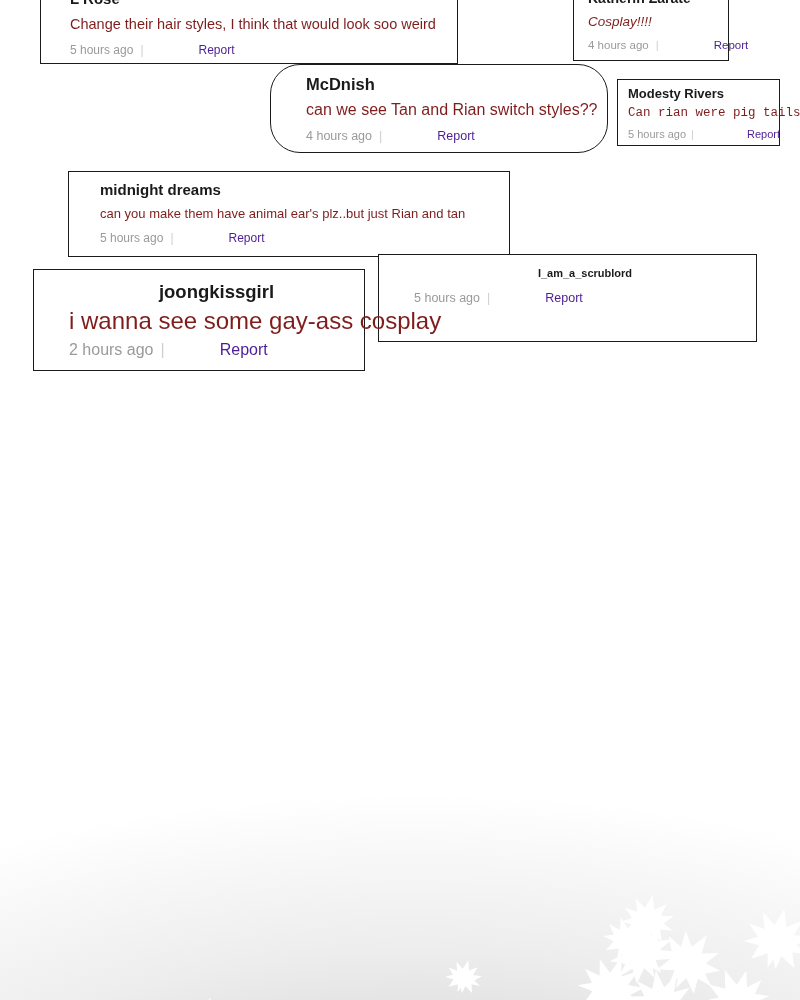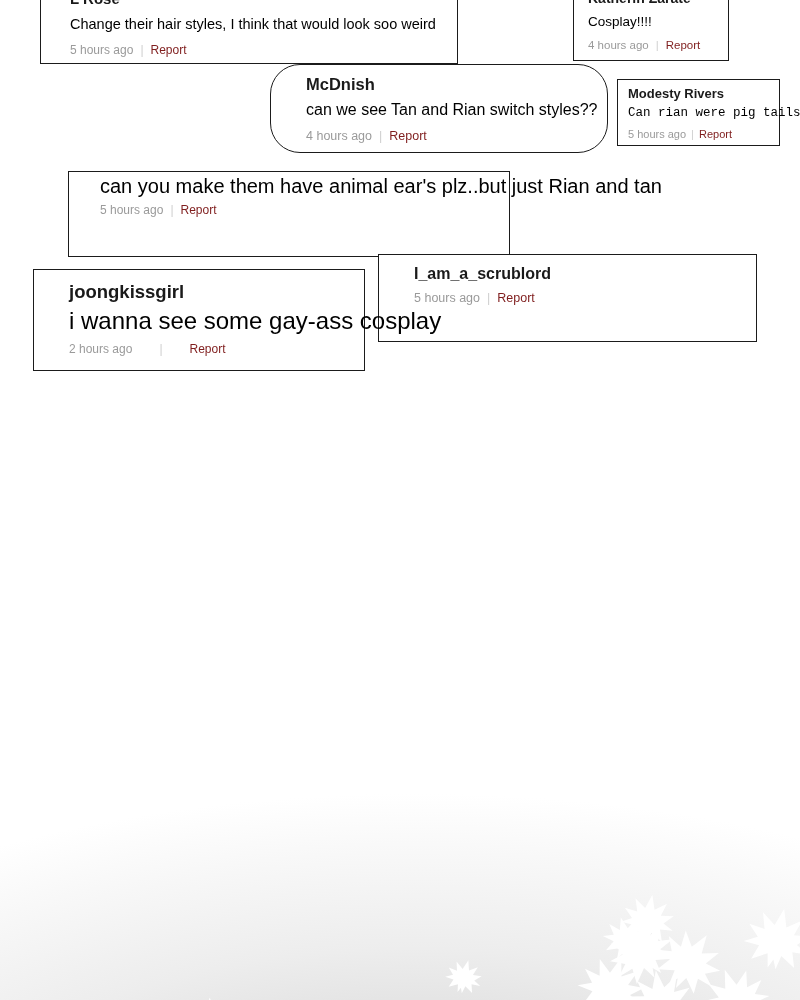--- a/index.html
+++ b/index.html
@@ -43,55 +43,56 @@
     background: #ffffff;
     border: 1px solid #1b1b1b;
     z-index: 5;
   }
   .comment-author {
     font-weight: 700;
     color: #1a1a1a;
     white-space: nowrap;
   }
   .comment-body {
-    color: #000000;
+    color: #7f1d1d;
     white-space: nowrap;
   }
   .comment-meta {
     color: #9a9a9a;
     white-space: nowrap;
     display: flex;
     align-items: center;
   }
   .comment-meta .sep {
     color: #cfcfcf;
     margin: 0 7px;
   }
   .comment-meta .report {
-    color: #7f1d1d;
+    color: #4c1d95;
     cursor: pointer;
+    margin-left: 48px;
   }
 
   
   #card-lrose {
     left: 40px; top: -18px; width: 418px; height: 82px;
     padding: 0 0 0 29px;
     z-index: 6;
   }
   #card-lrose .comment-author { font-size: 15px; line-height: 20px; padding-top: 6px; }
   #card-lrose .comment-body   { font-size: 14.5px; line-height: 20px; padding-top: 5px; }
   #card-lrose .comment-meta   { font-size: 12px; line-height: 16px; padding-top: 8px; }
 
   #card-katherin {
     left: 573px; top: -18px; width: 156px; height: 79px;
     padding: 0 0 0 14px;
     z-index: 7;
   }
   #card-katherin .comment-author { font-size: 14px; line-height: 19px; padding-top: 6px; }
-  #card-katherin .comment-body   { font-size: 13.5px; line-height: 19px; padding-top: 4px; }
+  #card-katherin .comment-body   { font-size: 13.5px; line-height: 19px; padding-top: 4px; font-style: italic; }
   #card-katherin .comment-meta   { font-size: 11.5px; line-height: 15px; padding-top: 7px; }
 
   #card-mcdnish {
     left: 270px; top: 64px; width: 338px; height: 89px;
     padding: 0 0 0 35px;
     z-index: 9;
     border-radius: 30px;
   }
   #card-mcdnish .comment-author { font-size: 16.5px; line-height: 22px; padding-top: 8px; }
   #card-mcdnish .comment-body   { font-size: 16px; line-height: 22px; padding-top: 4px; }
@@ -106,40 +107,41 @@
   #card-modesty .comment-body   { font-size: 12.5px; line-height: 17px; padding-top: 3px; font-family: Liberation Mono, monospace; }
   #card-modesty .comment-meta   { font-size: 11px; line-height: 14px; padding-top: 5px; }
   #card-modesty .comment-meta .sep { margin: 0 5px; }
 
   #card-midnight {
     left: 68px; top: 171px; width: 442px; height: 86px;
     padding: 0 0 0 31px;
     z-index: 10;
   }
   #card-midnight .comment-author { font-size: 15px; line-height: 20px; padding-top: 8px; }
-  #card-midnight .comment-body   { font-size: 20px; line-height: 20px; padding-top: 4px; }
+  #card-midnight .comment-body   { font-size: 13px; line-height: 20px; padding-top: 4px; }
   #card-midnight .comment-meta   { font-size: 12px; line-height: 16px; padding-top: 6px; }
 
   #card-scrublord {
     left: 378px; top: 254px; width: 379px; height: 88px;
     padding: 0 0 0 35px;
     z-index: 11;
   }
-  #card-scrublord .comment-author { font-size: 16px; line-height: 21px; padding-top: 8px; }
+  #card-scrublord .comment-author { font-size: 11px; line-height: 21px; padding-top: 8px; text-align: center; }
   #card-scrublord .comment-body   { font-size: 15px; line-height: 21px; padding-top: 4px; }
   #card-scrublord .comment-meta   { font-size: 12.5px; line-height: 17px; padding-top: 6px; }
 
   #card-joong {
     left: 33px; top: 269px; width: 332px; height: 102px;
     padding: 0 0 0 35px;
     z-index: 12;
+    text-align: center;
   }
   #card-joong .comment-author { font-size: 18.5px; line-height: 25px; padding-top: 9px; }
   #card-joong .comment-body   { font-size: 24px; line-height: 25px; padding-top: 4px; }
-  #card-joong .comment-meta   { font-size: 12px; line-height: 19px; padding-top: 7px; gap: 20px; }
+  #card-joong .comment-meta   { font-size: 16px; line-height: 19px; padding-top: 7px; }
 </style>
 </head>
 <body>
 
 <div id="bg-gradient"></div>
 
 <svg id="bg-leaves" viewBox="0 0 800 1000" xmlns="http://www.w3.org/2000/svg">
   <defs>
     <g id="maple">
       <path d="M0,-30 L6,-12 L20,-22 L15,-6 L31,-8 L20,3 L33,10 L17,11 L22,26 L7,17 L4,31 L0,22 L-4,31 L-7,17 L-22,26 L-17,11 L-33,10 L-20,3 L-31,-8 L-15,-6 L-20,-22 L-6,-12 Z"></path>
@@ -215,20 +217,21 @@
   <div class="comment-author">Modesty Rivers</div>
   <div class="comment-body">Can rian were pig tails</div>
   <div class="comment-meta">
     <span>5 hours ago</span>
     <span class="sep">|</span>
     <span class="report">Report</span>
   </div>
 </div>
 
 <div class="comment-card" id="card-midnight">
+  <div class="comment-author">midnight dreams</div>
   <div class="comment-body">can you make them have animal ear's plz..but just Rian and tan</div>
   <div class="comment-meta">
     <span>5 hours ago</span>
     <span class="sep">|</span>
     <span class="report">Report</span>
   </div>
 </div>
 
 <div class="comment-card" id="card-scrublord">
   <div class="comment-author">I_am_a_scrublord</div>

